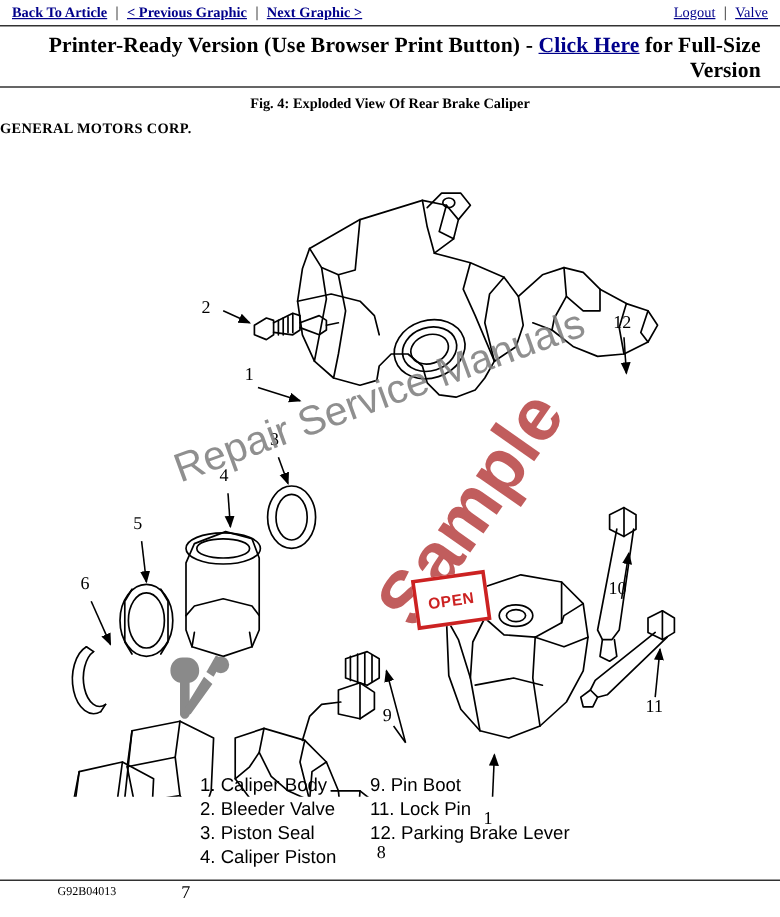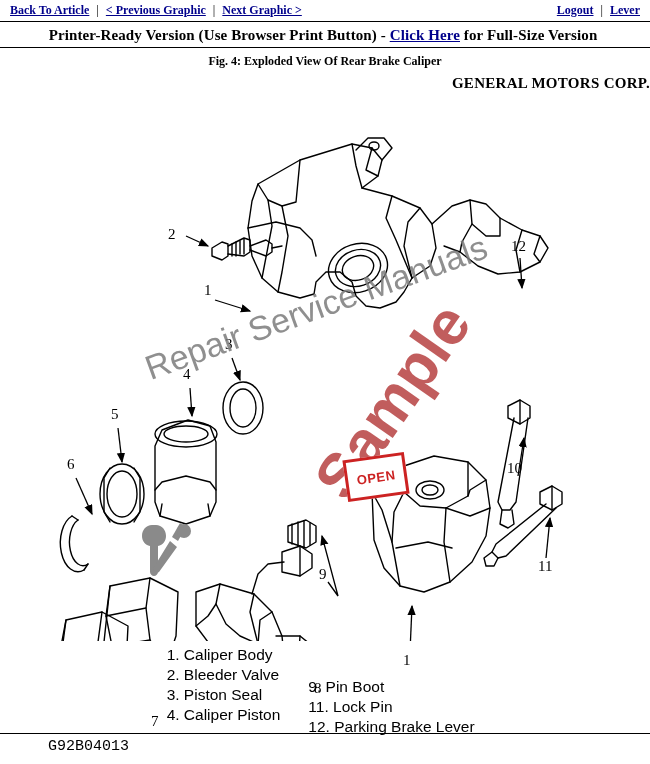--- a/index.html
+++ b/index.html
@@ -42,47 +42,47 @@
     text-decoration: underline;
     cursor: pointer;
     white-space: nowrap;
     font-weight: bold;
     font-size: 12px;
   }
   .nav-sep {
     margin: 0 7px;
     color: #000;
   }
-  .nav-right .nav-link { font-weight: bold; }
+  .nav-right .nav-link { font-weight: normal; }
 
   
   .printer-bar {
-    text-align: center;
-    font-size: 15px;
-    font-weight: bold;
-    padding: 5px 4px 3px 0;
+    text-align: right;
+    font-size: 18px;
+    font-weight: bold;
+    padding: 5px 16px 3px 0;
     border-bottom: 1px solid #000;
     letter-spacing: 0.1px;
   }
   .printer-bar .click-here {
     color: #00008B;
     text-decoration: underline;
     cursor: pointer;
   }
 
   
   .fig-caption {
     text-align: center;
     font-size: 12px;
     font-weight: bold;
     padding-top: 6px;
   }
   .fig-company {
-    text-align: right;
-    font-size: 15px;
+    text-align: left;
+    font-size: 12px;
     font-weight: bold;
     padding-top: 6px;
     letter-spacing: 0.3px;
   }
 
   
   .drawing {
     position: relative;
     width: 650px;
     height: 545px;
@@ -171,30 +171,30 @@
     justify-content: center;
     gap: 28px;
     font-family: "Liberation Sans", sans-serif;
     font-size: 15.5px;
     line-height: 20px;
   }
   .legend-col {
     display: flex;
     flex-direction: column;
   }
-  .legend-col.col3 { min-width: 175px; margin-top: 32px; }
+  .legend-col.col3 { min-width: 175px; }
   .legend-item { white-space: nowrap; }
 
   
   .footer-code {
     position: absolute;
     left: 48px;
     top: 738px;
-    font-family: Liberation Mono, monospace;
-    font-size: 15px;
+    font-family: Liberation Serif, serif;
+    font-size: 10px;
   }
   .footer-rule {
     position: absolute;
     left: 0;
     top: 733px;
     width: 650px;
     border-top: 1px solid #000;
   }
 </style>
 </head>
@@ -206,21 +206,21 @@
     <div class="nav-left">
       <span class="nav-link">Back To Article</span>
       <span class="nav-sep">|</span>
       <span class="nav-link">&lt; Previous Graphic</span>
       <span class="nav-sep">|</span>
       <span class="nav-link">Next Graphic &gt;</span>
     </div>
     <div class="nav-right">
       <span class="nav-link">Logout</span>
       <span class="nav-sep">|</span>
-      <span class="nav-link">Lever</span>
+      <span class="nav-link">Valve</span>
     </div>
   </div>
 
   <div class="printer-bar">
     <span>Printer-Ready Version (Use Browser Print Button) - </span><span class="click-here">Click Here</span><span> for Full-Size Version</span>
   </div>
 
   <div class="fig-caption">Fig. 4: Exploded View Of Rear Brake Caliper</div>
   <div class="fig-company">GENERAL MOTORS CORP.</div>
 

